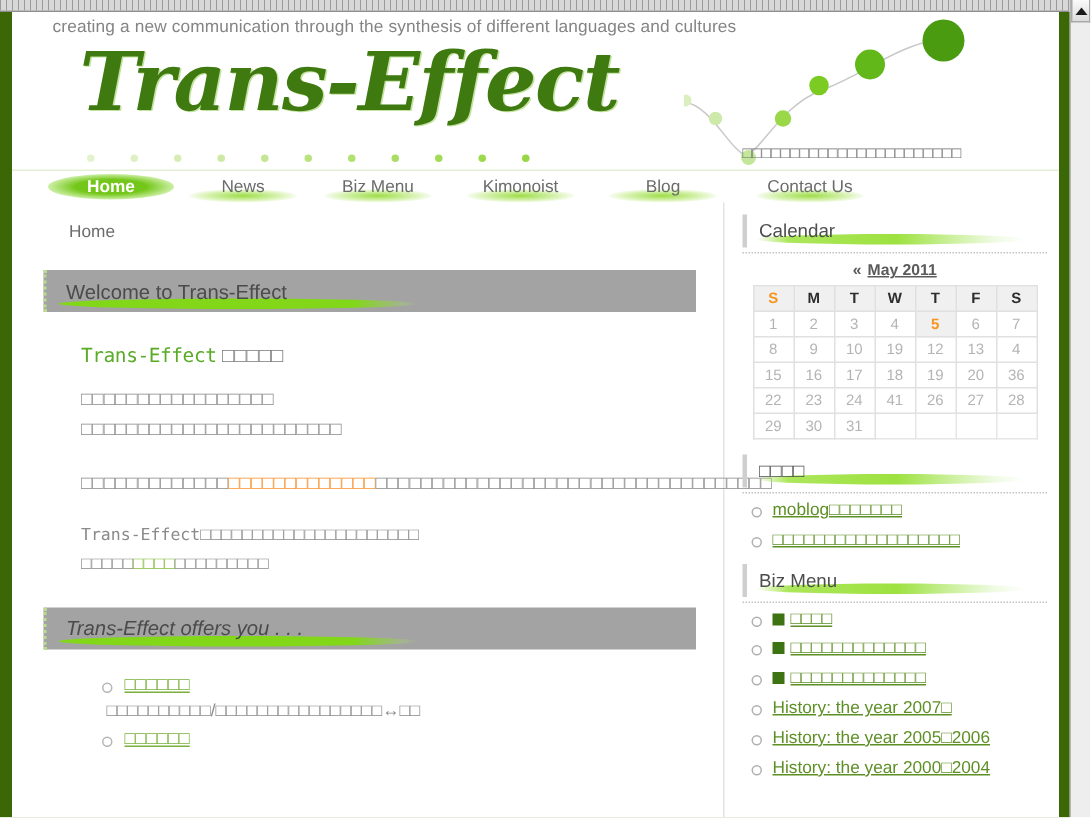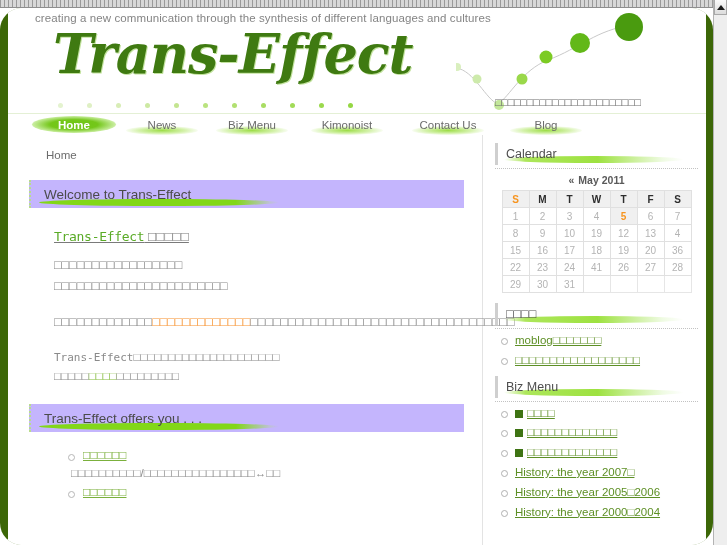--- a/index.html
+++ b/index.html
@@ -50,21 +50,20 @@
     border-bottom: 5px solid #1a1a1a;
   }
 
   
   .page-frame {
     position: absolute;
     top: 8px; left: 0;
     width: 713px; height: 537px;
     background: #3c6707;
     overflow: hidden;
-    border-radius: 22px;
   }
   .page-inner {
     position: absolute;
     top: 0; left: 8px;
     width: 698px; height: 537px;
     background: #ffffff;
     overflow: hidden;
   }
 
   
@@ -198,21 +197,21 @@
     font-size: 11.5px;
     color: #6c6c6c;
     padding: 14px 0 0 38px;
   }
 
   
   .section-head {
     position: relative;
     margin: 19px 18px 0 21px;
     height: 28px;
-    background: #c4b5fd;
+    background: #a3a3a3;
     border-left: 2px dotted #b9dd8c;
     display: flex;
     align-items: center;
   }
   .section-head .htxt {
     position: relative;
     z-index: 2;
     font-size: 13.5px;
     color: #4b4b4b;
     padding-left: 13px;
@@ -230,21 +229,20 @@
     z-index: 1;
   }
 
   
   .body-block { padding: 0 18px 0 46px; }
   .lead {
     margin: 19px 0 0 0;
     font-size: 13.5px;
     color: #7a7a7a;
     line-height: 1.5;
-    text-decoration: underline;
   }
   .lead .brand {
     color: #5aab27;
     font-family: "DejaVu Sans Mono", "Liberation Mono", monospace;
     font-size: 13px;
     letter-spacing: -0.3px;
   }
   p.para {
     margin: 8px 0 0 0;
     font-size: 12.5px;
@@ -364,21 +362,21 @@
     font-size: 10.5px;
     color: #5a5a5a;
     font-weight: 700;
     margin: 5px 0 4px 0;
   }
   .cal-nav .prev {
     color: #5a5a5a;
     text-decoration: none;
     margin-right: 4px;
   }
-  .cal-nav .month { }
+  .cal-nav .month { text-decoration: underline; }
   table.calendar {
     width: 190px;
     border-collapse: collapse;
     margin: 0 auto;
     table-layout: fixed;
   }
   table.calendar th,
   table.calendar td {
     border: 1px solid #e0e0e0;
     height: 17px;
@@ -460,27 +458,27 @@
             <span class="lbl">News</span>
           </li>
           <li class="nav-item nav-i-biz">
             <span class="glow"></span>
             <span class="lbl">Biz Menu</span>
           </li>
           <li class="nav-item nav-i-kimo">
             <span class="glow"></span>
             <span class="lbl">Kimonoist</span>
           </li>
+          <li class="nav-item nav-i-blog">
+            <span class="glow"></span>
+            <span class="lbl">Blog</span>
+          </li>
           <li class="nav-item nav-i-contact">
             <span class="glow"></span>
             <span class="lbl">Contact Us</span>
-          </li>
-          <li class="nav-item nav-i-blog">
-            <span class="glow"></span>
-            <span class="lbl">Blog</span>
           </li>
         </ul>
       </nav>
 
       <div class="content-wrap">
 
         <div class="main-col">
 
           <div class="breadcrumb">Home</div>
 
@@ -502,21 +500,21 @@
             <p class="para tight">
               <span>□□□□□□□□□□□□□</span><span class="hl-orange">□□□□□□□□□□□□□</span><span>□□□□□□□□□□□□□□□□□□□□□□□□□□□□□□□□□□□</span>
             </p>
 
             <p class="para tight small">
               <span class="mono-inline">Trans-Effect</span><span>□□□□□□□□□□□□□□□□□□□□□</span><br>
               <span>□□□□□</span><span class="hl-green">□□□□</span><span>□□□□□□□□□</span>
             </p>
           </div>
 
-          <div class="section-head" style="">
+          <div class="section-head" style="font-style:italic;">
             <span class="hglow"></span>
             <span class="htxt">Trans-Effect offers you . . .</span>
           </div>
 
           <div class="body-block">
             <ul class="offers">
               <li>
                 <div class="offer-head">
                   <a href="#">□□□□□□</a>
                 </div>

